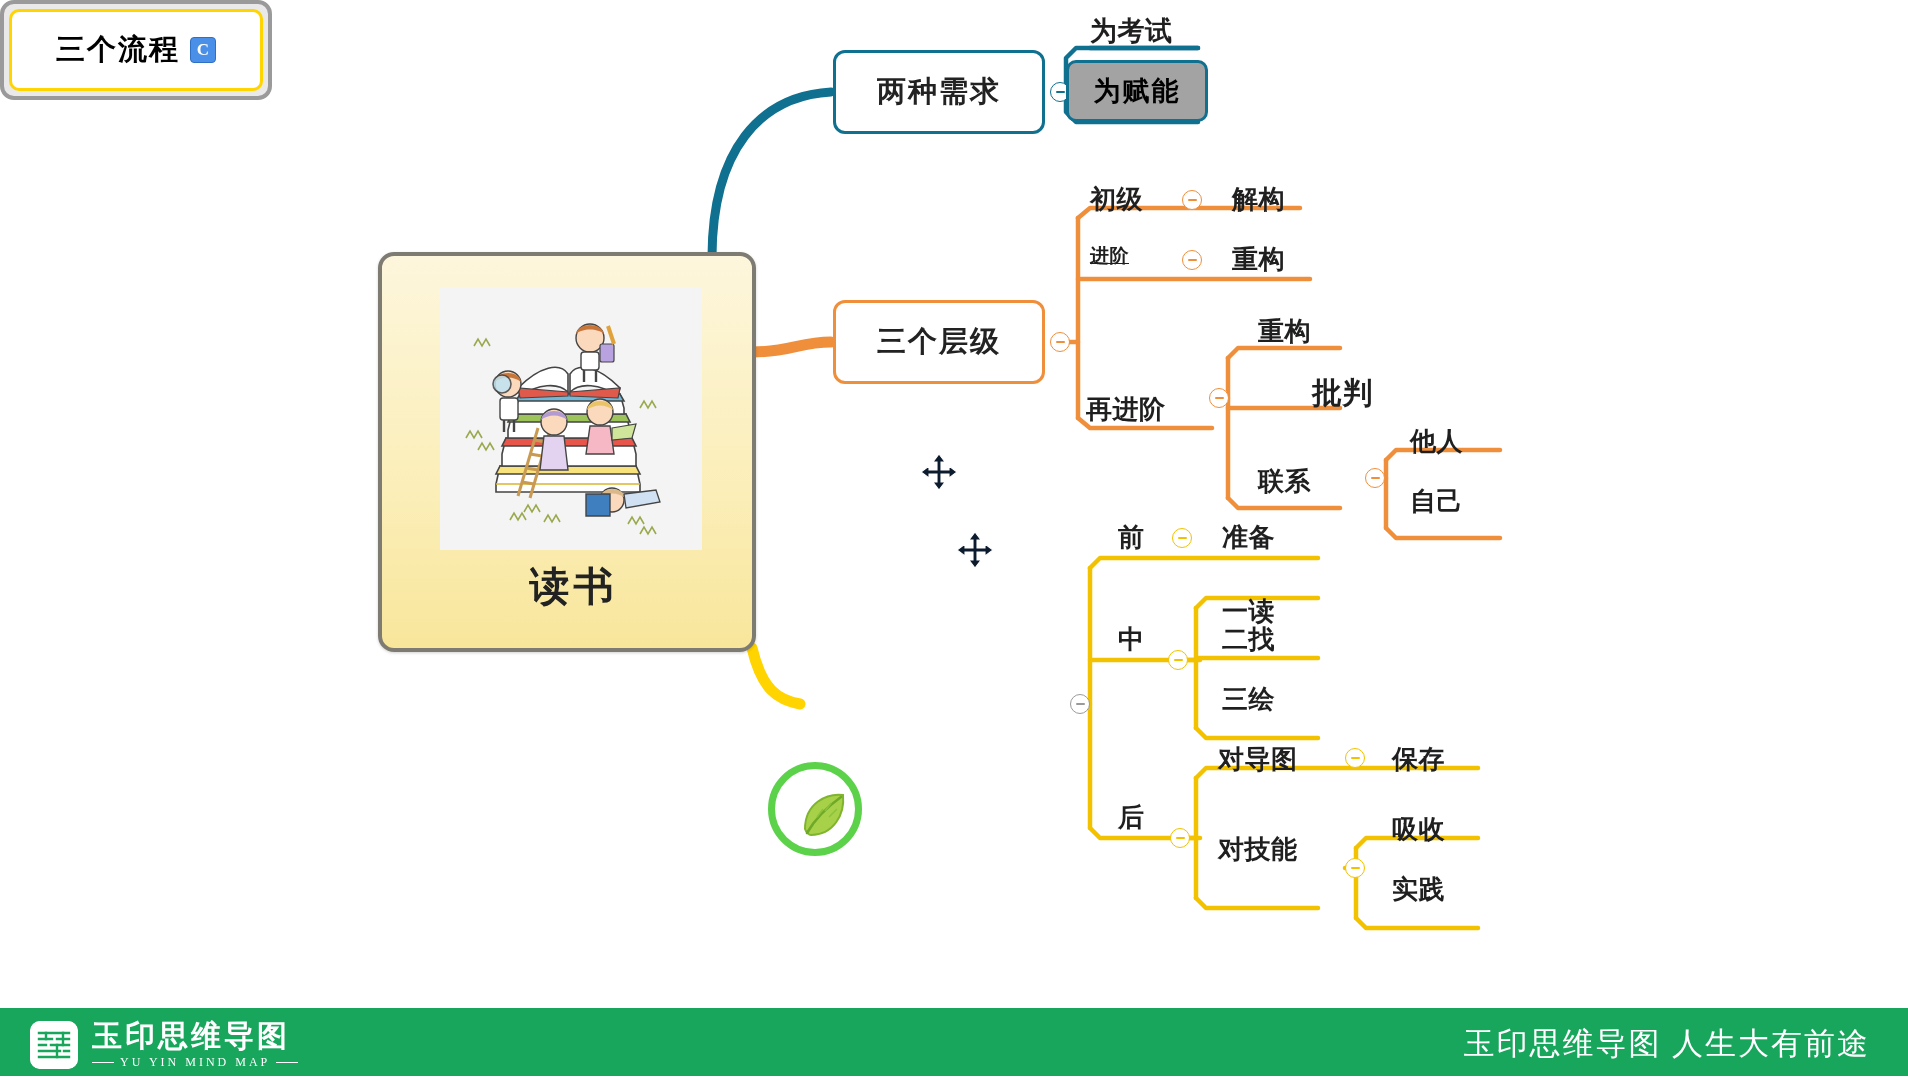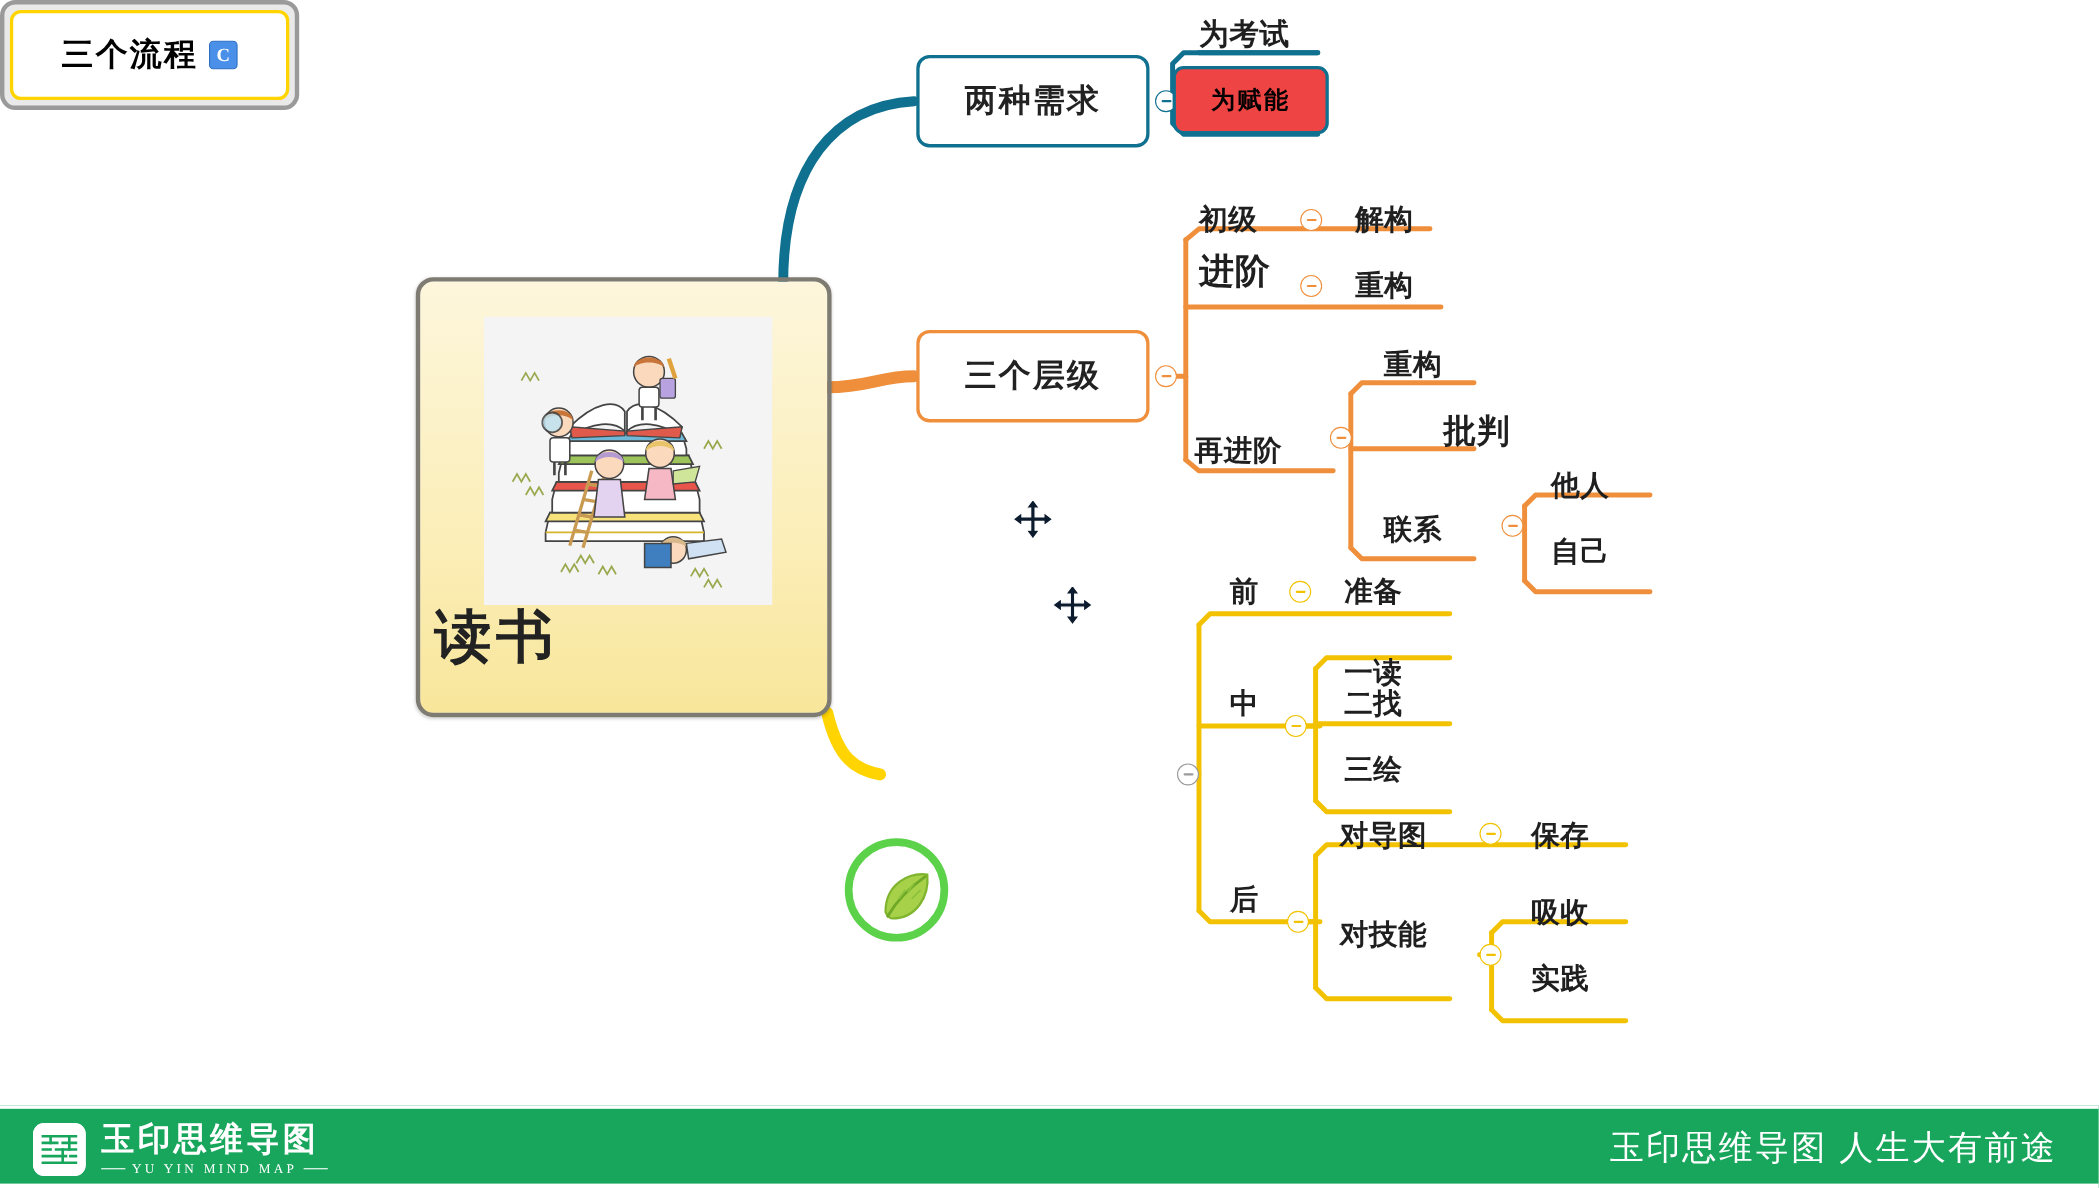--- a/index.html
+++ b/index.html
@@ -34,21 +34,22 @@
     border-radius:16px;
     box-shadow:0 1px 3px rgba(0,0,0,.18);
   }
   #central-img {
     position:absolute; left:58px; top:32px; width:262px; height:262px;
     background:#f2f2f2;
     overflow:hidden;
   }
   #central-label {
     position:absolute; left:0; right:0; bottom:34px;
-    font-size:52px; font-weight:bold; color:#222;
+    text-align:center;
+    font-size:40px; font-weight:bold; color:#222;
     letter-spacing:4px;
     padding-left:13px;
   }
 
   
   .box1 {
     position:absolute;
     display:flex; align-items:center; justify-content:center;
     background:#ffffff;
     border-radius:12px;
@@ -75,23 +76,23 @@
     display:inline-flex; align-items:center; justify-content:center;
     width:26px; height:26px; border-radius:4px;
     background:#4a90e8; color:#fff;
     font-size:17px; font-weight:bold; font-family:"Liberation Serif",serif;
     border:1px solid #2f6fc4;
   }
 
   
   #n-fn {
     position:absolute; left:1066px; top:60px; width:142px; height:62px;
-    border:3px solid #10708f; border-radius:10px; background:#ef4444;
+    border:3px solid #10708f; border-radius:10px; background:#a3a3a3;
     display:flex; align-items:center; justify-content:center;
-    font-size:22px; font-weight:bold; letter-spacing:2px;
+    font-size:27px; font-weight:bold; letter-spacing:2px;
   }
 
   
   .tog {
     position:absolute; width:20px; height:20px; border-radius:50%;
     background:#fff; display:flex; align-items:center; justify-content:center;
   }
   .tog::before {
     content:""; display:block; width:9px; height:2px; border-radius:1px;
   }
@@ -338,21 +339,21 @@
     <div class="tog gray" style="left:1070px; top:694px;"></div>
 
     <div class="nd" style="left:1090px; top:186px; font-size:26px;">
       <span>初级</span>
     </div>
     <div class="tog orange" style="left:1182px; top:190px;"></div>
     <div class="nd" style="left:1232px; top:186px; font-size:26px;text-align:right;">
       <span>解构</span>
     </div>
 
-    <div class="nd" style="left:1090px; top:230px; font-size:32px;">
+    <div class="nd" style="left:1090px; top:246px; font-size:19px;text-decoration:underline;">
       <span>进阶</span>
     </div>
     <div class="tog orange" style="left:1182px; top:250px;"></div>
     <div class="nd" style="left:1232px; top:246px; font-size:26px;">
       <span>重构</span>
     </div>
 
     <div class="nd" style="left:1086px; top:396px; font-size:26px;">
       <span>再进阶</span>
     </div>

